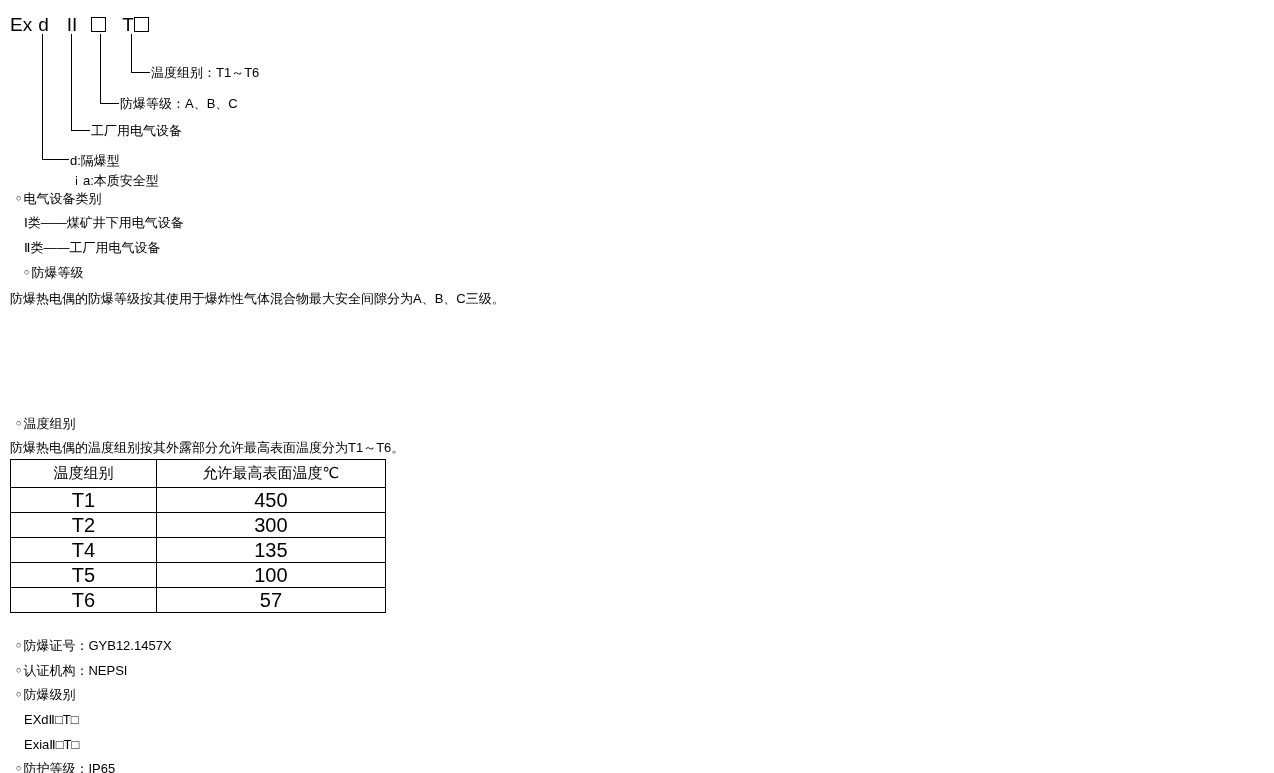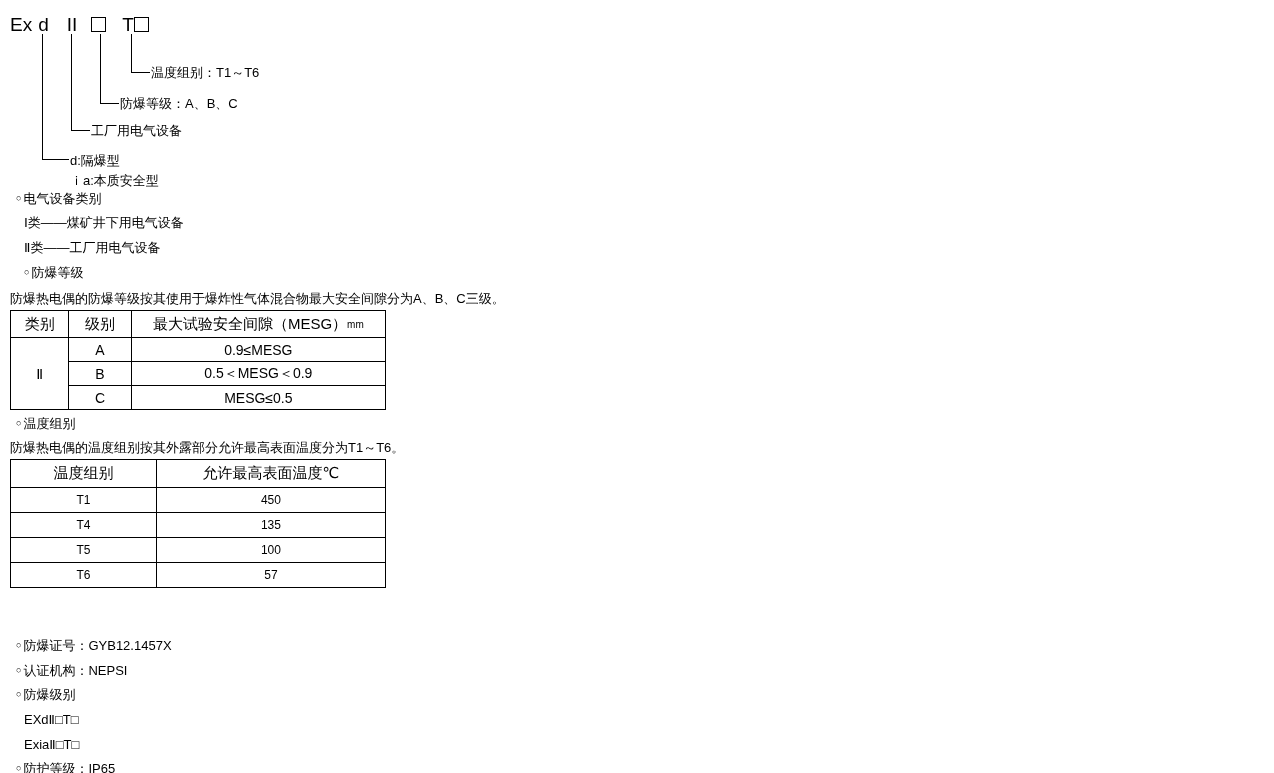--- a/index.html
+++ b/index.html
@@ -106,21 +106,21 @@
     left: 10px;
     top: 459px;
     width: 376px;
   }
   #table-temp th {
     height: 27px;
     font-size: 15px;
   }
   #table-temp td {
     height: 24px;
-    font-size: 12px;
+    font-size: 20px;
   }
   #table-temp .c-grp { width: 146px; }
   #table-temp .c-tmp { width: 230px; }
   .sub { font-size: 10px; vertical-align: 1px; }
 </style>
 </head>
 <body>
 
 <div class="page">
 
@@ -142,55 +142,37 @@
 
   <div class="leader-label" style="left:70px; top:172px;">ｉa:本质安全型</div>
 
   <div class="txt bullet" style="left:16px; top:191px;">电气设备类别</div>
   <div class="txt" style="left:24px; top:215px;">Ⅰ类——煤矿井下用电气设备</div>
   <div class="txt" style="left:24px; top:240px;">Ⅱ类——工厂用电气设备</div>
 
   <div class="txt bullet" style="left:24px; top:265px;">防爆等级</div>
   <div class="txt" style="left:10px; top:291px;">防爆热电偶的防爆等级按其使用于爆炸性气体混合物最大安全间隙分为A、B、C三级。</div>
 
-  <table id="table-level">
-    <tbody>
-      <tr>
-        <th class="c-cat">类别</th>
-        <th class="c-lvl">级别</th>
-        <th class="c-mesg"><span>最大试验安全间隙（MESG）</span><span class="sub">mm</span></th>
-      </tr>
-      <tr>
-        <td rowspan="3">Ⅱ</td>
-        <td>A</td>
-        <td>0.9≤MESG</td>
-      </tr>
-      <tr>
-        <td>B</td>
-        <td>0.5＜MESG＜0.9</td>
-      </tr>
-      <tr>
-        <td>C</td>
-        <td>MESG≤0.5</td>
-      </tr>
-    </tbody>
-  </table>
 
   <div class="txt bullet" style="left:16px; top:416px;">温度组别</div>
   <div class="txt" style="left:10px; top:440px;">防爆热电偶的温度组别按其外露部分允许最高表面温度分为T1～T6。</div>
 
   <table id="table-temp">
     <tbody>
       <tr>
         <th class="c-grp">温度组别</th>
         <th class="c-tmp"><span>允许最高表面温度</span><span>℃</span></th>
       </tr>
       <tr>
         <td>T1</td>
         <td>450</td>
+      </tr>
+      <tr>
+        <td>T2</td>
+        <td>300</td>
       </tr>
       <tr>
         <td>T4</td>
         <td>135</td>
       </tr>
       <tr>
         <td>T5</td>
         <td>100</td>
       </tr>
       <tr>

